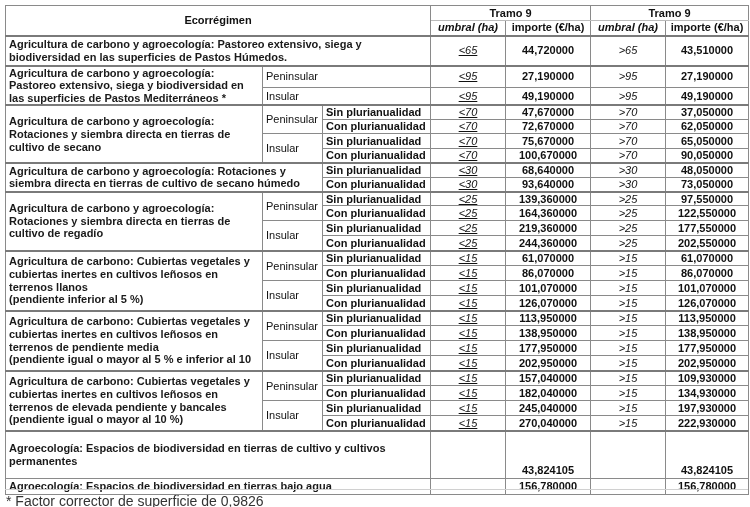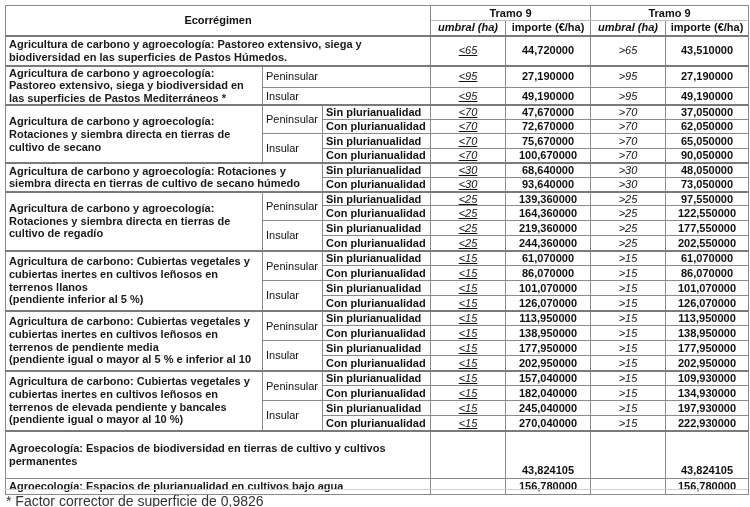--- a/index.html
+++ b/index.html
@@ -256,21 +256,21 @@
 
     <tr class="grp" style="height:48px">
       <td colspan="3" class="desc">Agroecología: Espacios de biodiversidad en tierras de cultivo y cultivos permanentes</td>
       <td class="c it"></td>
       <td class="num" style="vertical-align:bottom;padding-bottom:2px">43,824105</td>
       <td class="c it"></td>
       <td class="num" style="vertical-align:bottom;padding-bottom:2px">43,824105</td>
     </tr>
 
     <tr style="height:16px">
-      <td colspan="3" class="desc">Agroecología: Espacios de plurianualidad en cultivos bajo agua</td>
+      <td colspan="3" class="desc">Agroecología: Espacios de biodiversidad en tierras bajo agua</td>
       <td class="c it"></td>
       <td class="num">156,780000</td>
       <td class="c it"></td>
       <td class="num">156,780000</td>
     </tr>
   </tbody>
 </table>
 </div>
 <div id="note-line"></div>
 <div id="note">* Factor corrector de superficie de 0,9826</div>

